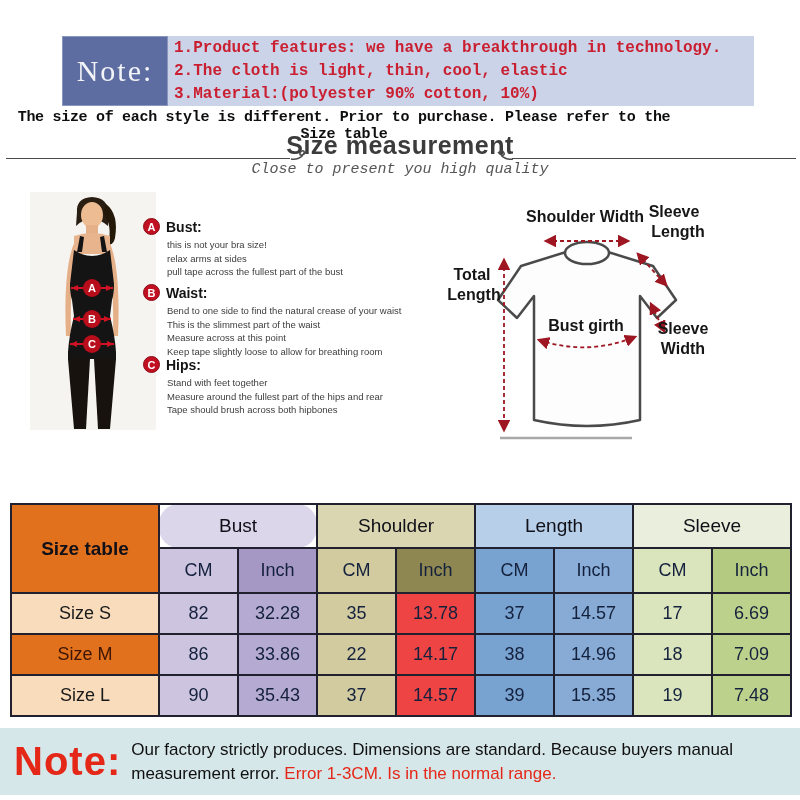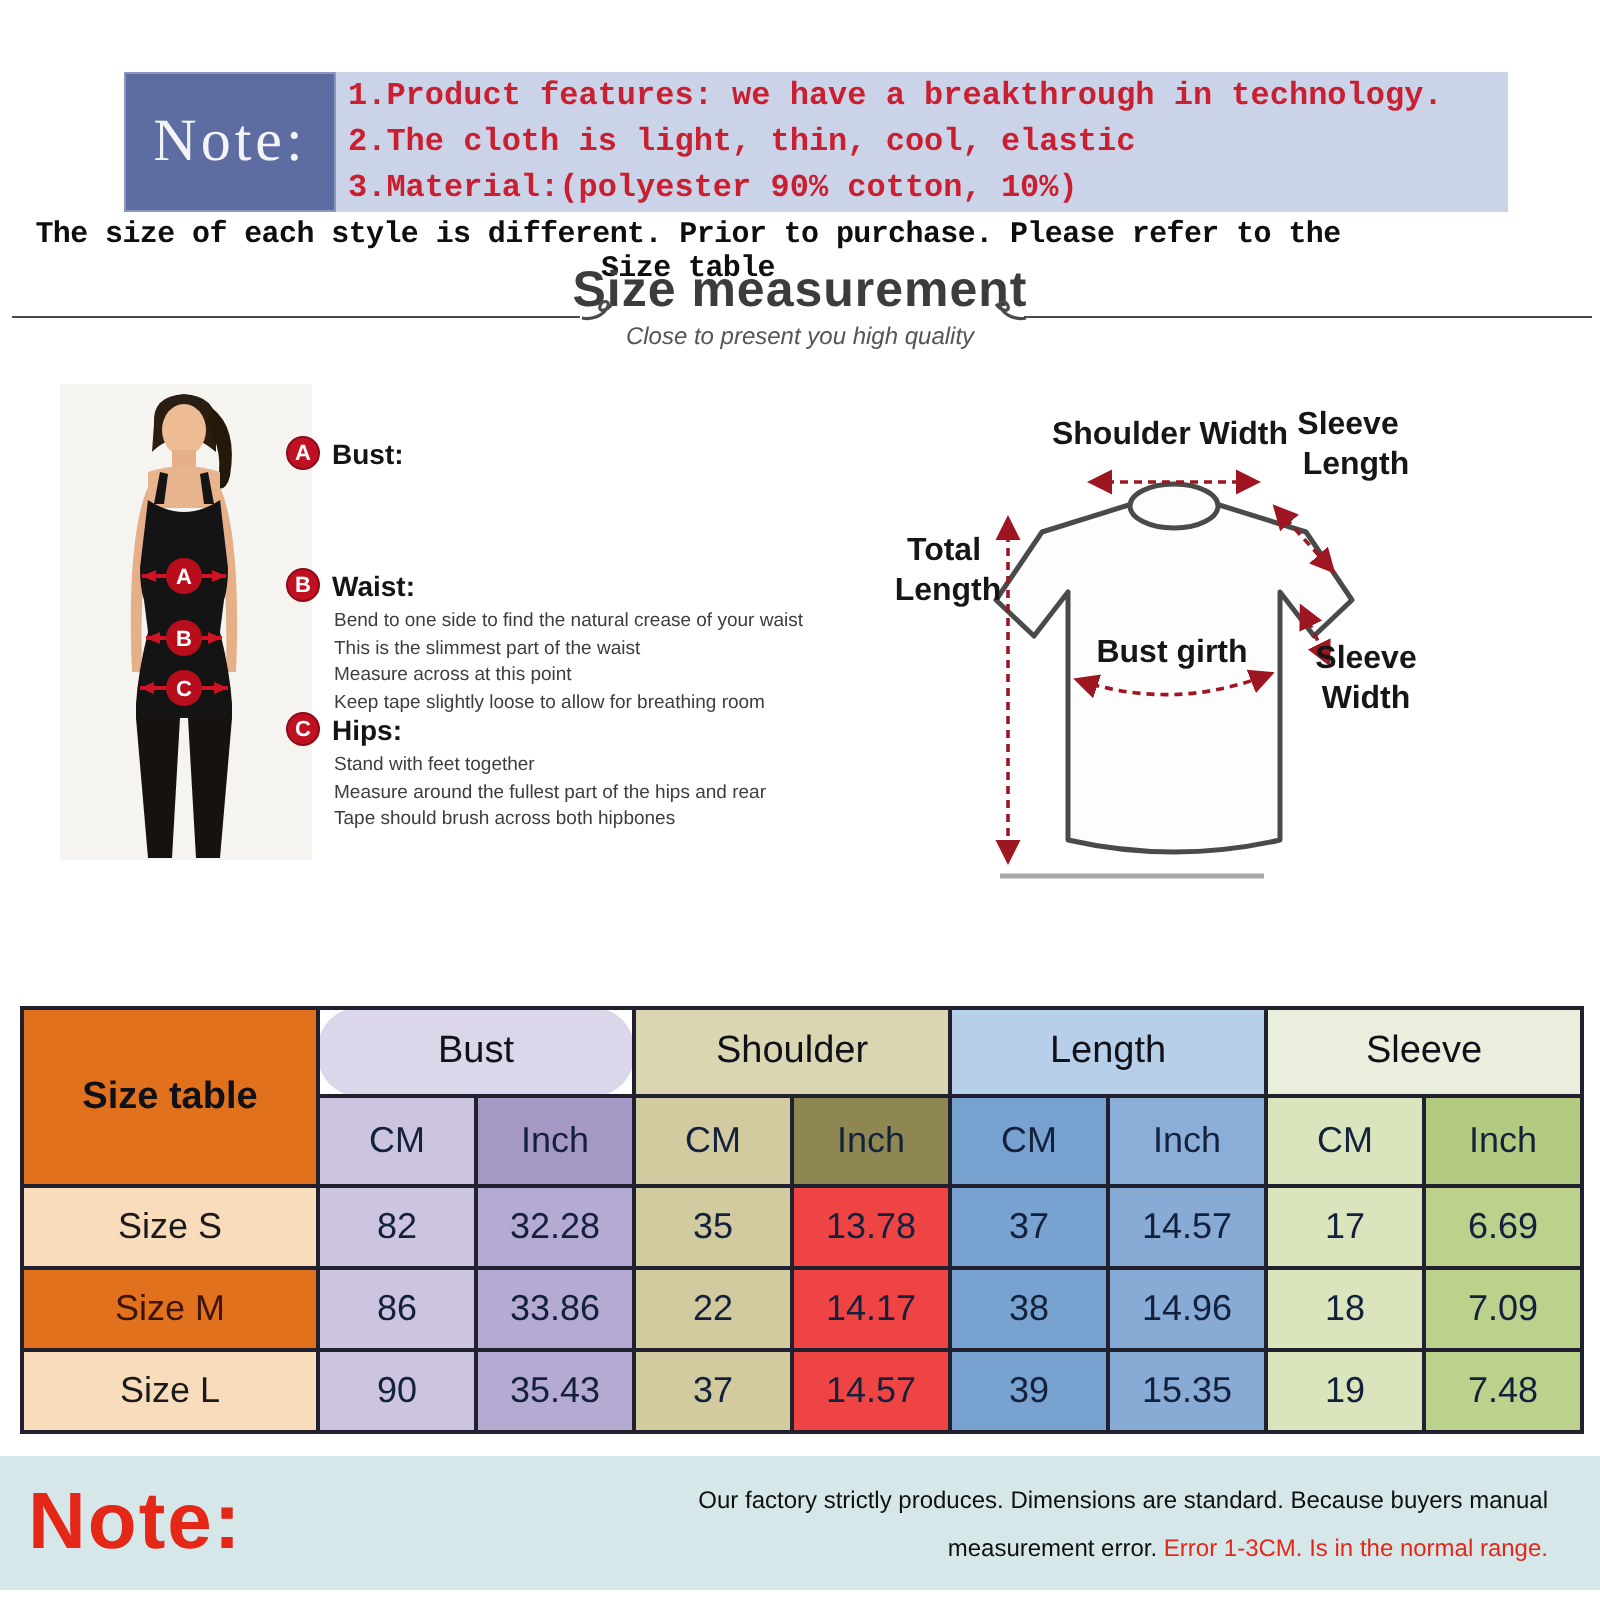--- a/index.html
+++ b/index.html
@@ -13,21 +13,21 @@
               font-family:"Liberation Serif", serif; font-size:30px; letter-spacing:2px; border:1px solid #8a96bd; }
   .note-list { flex:1; background:#cbd3e8; display:flex; flex-direction:column; justify-content:center; padding:2px 6px; }
   .note-item { font-family:"Liberation Mono", monospace; font-weight:bold; color:#ca1f30; font-size:16px; line-height:23px; white-space:nowrap; }
 
   .size-notice { position:absolute; left:0; top:109px; width:688px; text-align:center;
                  font-family:"Liberation Mono", monospace; font-weight:bold; font-size:15px; letter-spacing:-0.3px; color:#0e0e0e; }
 
   
   .heading { position:absolute; left:0; top:131px; width:800px; text-align:center; }
   .heading-title { font-size:25px; font-weight:600; color:#3c3c3c; letter-spacing:0.5px; }
-  .heading-sub { font-family:Liberation Sans, sans-serif; font-style:italic; font-size:12px; color:#555; margin-top:1px; }
+  .heading-sub { font-family:Liberation Mono, monospace; font-style:italic; font-size:15px; color:#555; margin-top:1px; }
   .orn-line { position:absolute; top:158px; height:1px; background:#4a4a4a; }
   .orn-line.left  { left:6px;  width:284px; }
   .orn-line.right { left:512px; width:284px; }
   .orn-curl { position:absolute; top:148px; }
   .orn-curl.left  { left:290px; }
   .orn-curl.right { left:496px; }
 
   
   .figure-wrap { position:absolute; left:30px; top:192px; width:126px; height:238px; }
   .ins-block { position:absolute; left:143px; width:265px; }
@@ -55,21 +55,21 @@
   .lbl-orange { background:#e2711d; color:#3d1505; font-size:18px; }
   .bust-g { background:#dcd6ea;border-radius:20px; } .bust-cm { background:#cdc5e0; } .bust-in-h { background:#a698c5; } .bust-in { background:#b5aad1; }
   .sh-g { background:#dbd6b2; } .sh-cm { background:#d2cb9f; } .sh-in-h { background:#8e8751; } .sh-in { background:#ef4444; }
   .len-g { background:#b7cfe9; } .len-cm { background:#78a2d0; } .len-in-h { background:#8aaed8; } .len-in { background:#87abd5; }
   .sl-g { background:#e9efdc; } .sl-cm { background:#dbe5bd; } .sl-in-h { background:#b3ca80; } .sl-in { background:#bcd18c; }
 
   
   .bottom-note { position:absolute; left:0; top:728px; width:800px; height:67px; background:#d6e7ea;
                  display:flex; align-items:center; }
   .bn-label { font-size:40px; font-weight:bold; color:#e52718; padding-left:14px; letter-spacing:1px; }
-  .bn-text { flex:1; text-align:right; font-size:12px; color:#101010; line-height:24px; padding:0 26px 0 10px; font-weight:500; }
+  .bn-text { flex:1; text-align:left; font-size:17px; color:#101010; line-height:24px; padding:0 26px 0 10px; font-weight:500; }
   .bn-red { color:#e52718; }
 </style>
 </head>
 <body>
 
 <div id="canvas">
 
   <div class="top-note">
     <div class="note-box">Note:</div>
     <div class="note-list">
@@ -128,20 +128,25 @@
       <circle cx="62" cy="152" r="9" fill="#b80d1a"></circle>
       <text x="62" y="156" text-anchor="middle" font-size="11" font-weight="bold" fill="#ffffff">C</text>
     </svg>
   </div>
 
   <div class="ins-block ins-a">
     <div class="ins-head">
       <div class="marker">A</div>
       <div class="ins-title">Bust:</div>
     </div>
+    <div class="ins-lines">
+      <div class="ins-line">this is not your bra size!</div>
+      <div class="ins-line">relax arms at sides</div>
+      <div class="ins-line">pull tape across the fullest part of the bust</div>
+    </div>
   </div>
   <div class="ins-block ins-b">
     <div class="ins-head">
       <div class="marker">B</div>
       <div class="ins-title">Waist:</div>
     </div>
     <div class="ins-lines">
       <div class="ins-line">Bend to one side to find the natural crease of your waist</div>
       <div class="ins-line">This is the slimmest part of the waist</div>
       <div class="ins-line">Measure across at this point</div>

